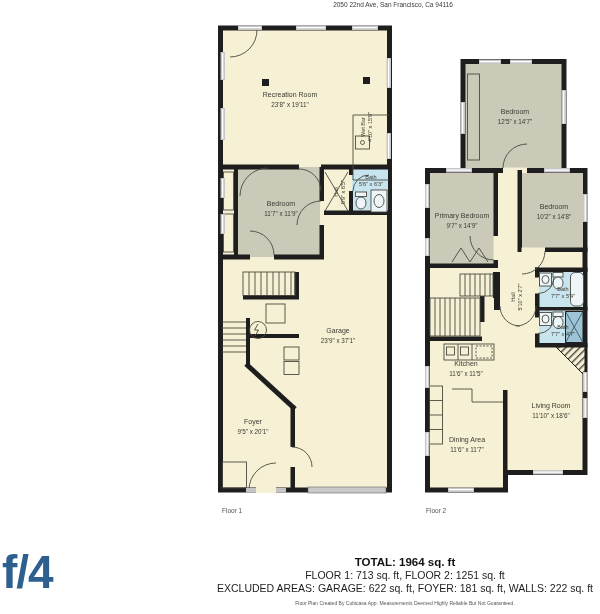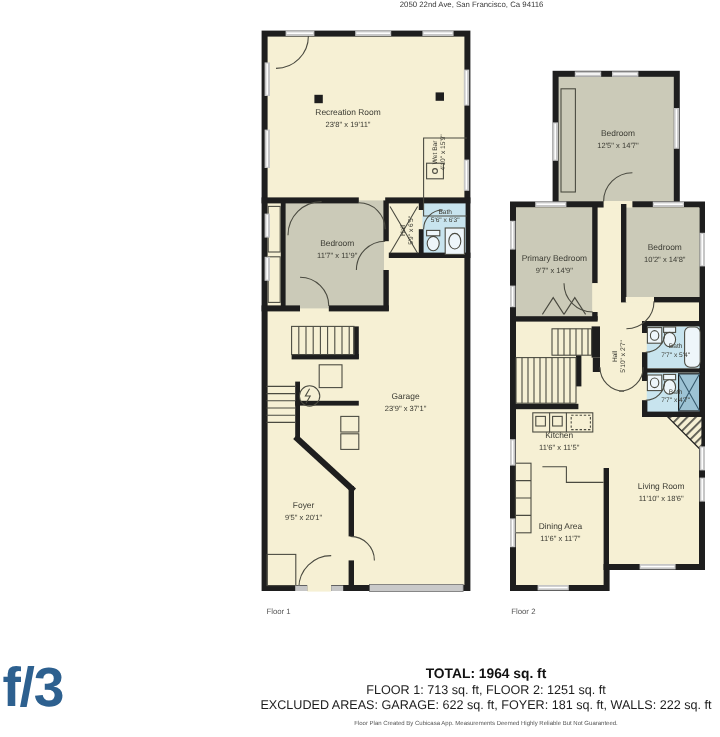--- a/index.html
+++ b/index.html
@@ -308,15 +308,15 @@
   <div class="floor-tag" style="left:222px;top:507px">Floor 1</div>
   <div class="floor-tag" style="left:426px;top:507px">Floor 2</div>
 
   <div class="footer">
     <div class="f-total">TOTAL: 1964 sq. ft</div>
     <div class="f-line">FLOOR 1: 713 sq. ft, FLOOR 2: 1251 sq. ft</div>
     <div class="f-line">EXCLUDED AREAS: GARAGE: 622 sq. ft, FOYER: 181 sq. ft, WALLS: 222 sq. ft</div>
     <div class="f-disc">Floor Plan Created By Cubicasa App. Measurements Deemed Highly Reliable But Not Guaranteed.</div>
   </div>
 
-  <div class="logo">f/3</div>
+  <div class="logo">f/4</div>
 
 </div>
 
 </body></html>

